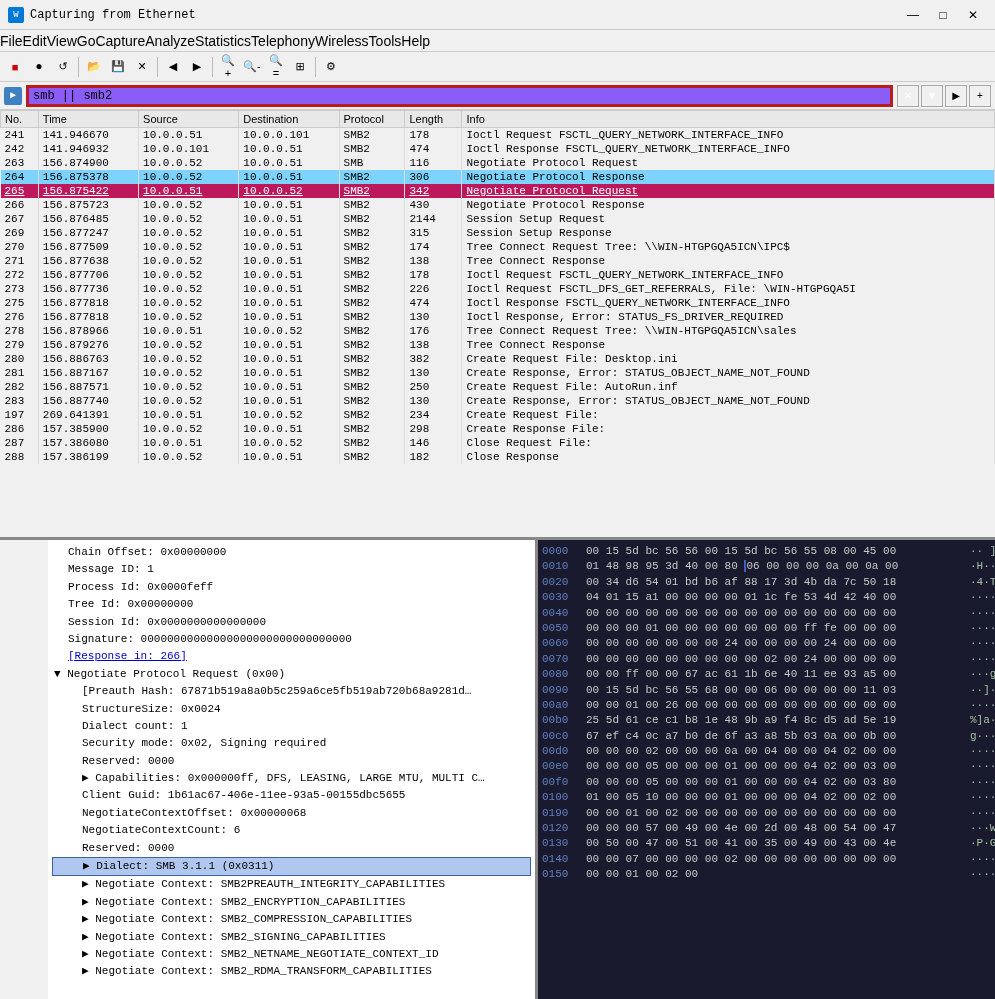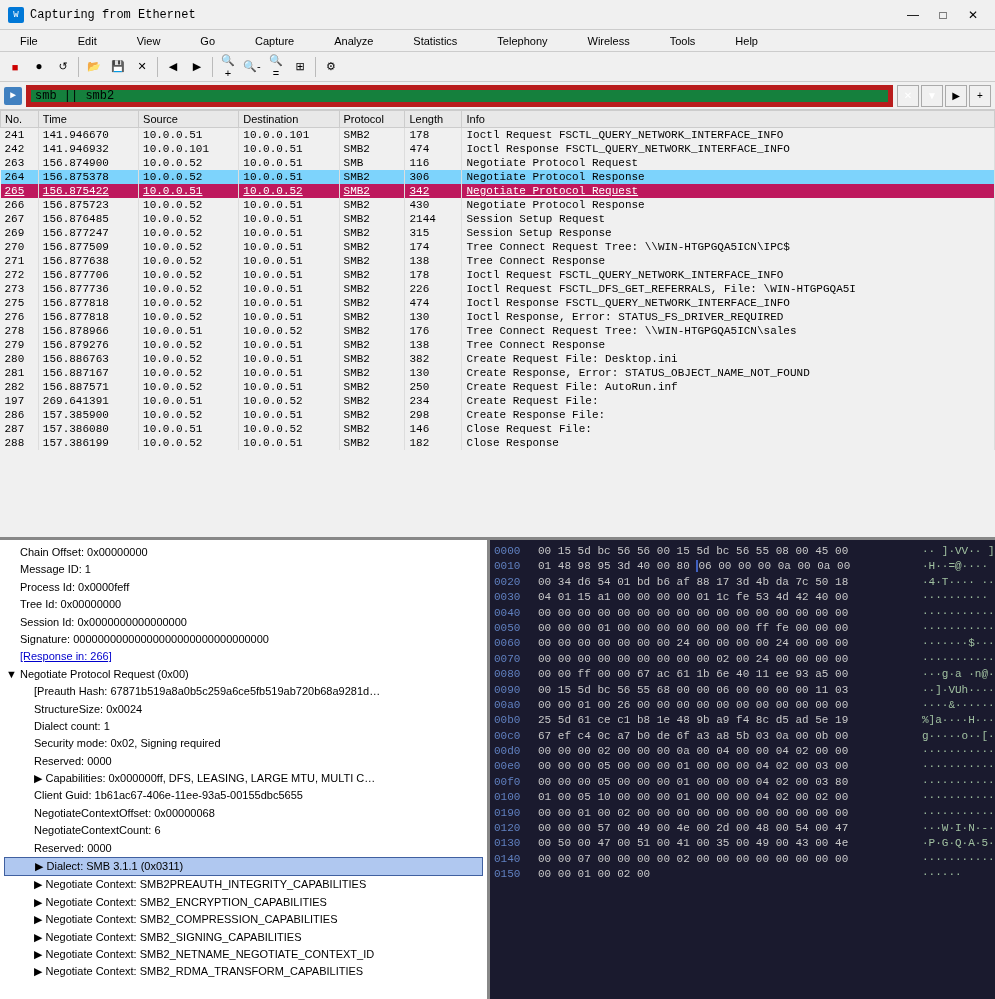--- a/index.html
+++ b/index.html
@@ -40,23 +40,23 @@
 
     
     #menubar {
       background: #f0f0f0;
       height: 22px;
       display: flex;
       align-items: center;
       border-bottom: 1px solid #ccc;
     }
     #menubar .menu-item {
-      padding: 2px 20px;
+      padding: 2px 0;
       cursor: pointer;
-      font-size: 11px;
+      font-size: 14px;
       font-family: 'Segoe UI', sans-serif;
     }
 
     
     #toolbar {
       background: #f0f0f0;
       height: 30px;
       display: flex;
       align-items: center;
       padding: 2px 4px;
@@ -88,25 +88,25 @@
       width: 18px; height: 18px;
       background: #4080c0;
       color: white;
       display: flex; align-items: center; justify-content: center;
       font-size: 10px; font-weight: bold;
       border-radius: 2px;
     }
     #filterbar input {
       flex: 1;
       height: 22px;
-      border: 5px solid #b91c1c;
+      border: 3px solid #b91c1c;
       padding: 2px 4px;
       font-family: 'Courier New', monospace;
       font-size: 12px;
-      background: #15803d;
+      background: #8b5cf6;
     }
     #filterbar .filter-controls {
       display: flex; gap: 2px;
     }
     #filterbar .filter-btn {
       width: 22px; height: 22px;
       border: 1px solid #aaa;
       background: #f0f0f0;
       cursor: pointer;
       display: flex; align-items: center; justify-content: center;
@@ -158,22 +158,23 @@
       flex: 1;
       display: flex;
       min-height: 0;
     }
     #detail-pane {
       flex: 0 0 490px;
       border-right: 3px solid #888;
       overflow-y: auto;
       background: white;
       padding: 4px;
-      font-family: Liberation Sans, sans-serif;
+      font-family: Liberation Mono, monospace;
       font-size: 11px;
+      margin-left: 48px;
     }
     #hex-pane {
       flex: 1;
       overflow-y: auto;
       background: #1a1a2e;
       padding: 4px;
       font-family: 'Courier New', monospace;
       font-size: 11px;
       color: #c8c8c8;
     }
@@ -452,20 +453,29 @@
               <td>Create Response, Error: STATUS_OBJECT_NAME_NOT_FOUND</td>
             </tr>
             <tr>
               <td>282</td>
               <td>156.887571</td>
               <td>10.0.0.52</td>
               <td>10.0.0.51</td>
               <td>SMB2</td>
               <td>250</td>
               <td>Create Request File: AutoRun.inf</td>
+            </tr>
+            <tr>
+              <td>283</td>
+              <td>156.887740</td>
+              <td>10.0.0.52</td>
+              <td>10.0.0.51</td>
+              <td>SMB2</td>
+              <td>130</td>
+              <td>Create Response, Error: STATUS_OBJECT_NAME_NOT_FOUND</td>
             </tr>
             <tr>
               <td>197</td>
               <td>269.641391</td>
               <td>10.0.0.51</td>
               <td>10.0.0.52</td>
               <td>SMB2</td>
               <td>234</td>
               <td>Create Request File:</td>
             </tr>

